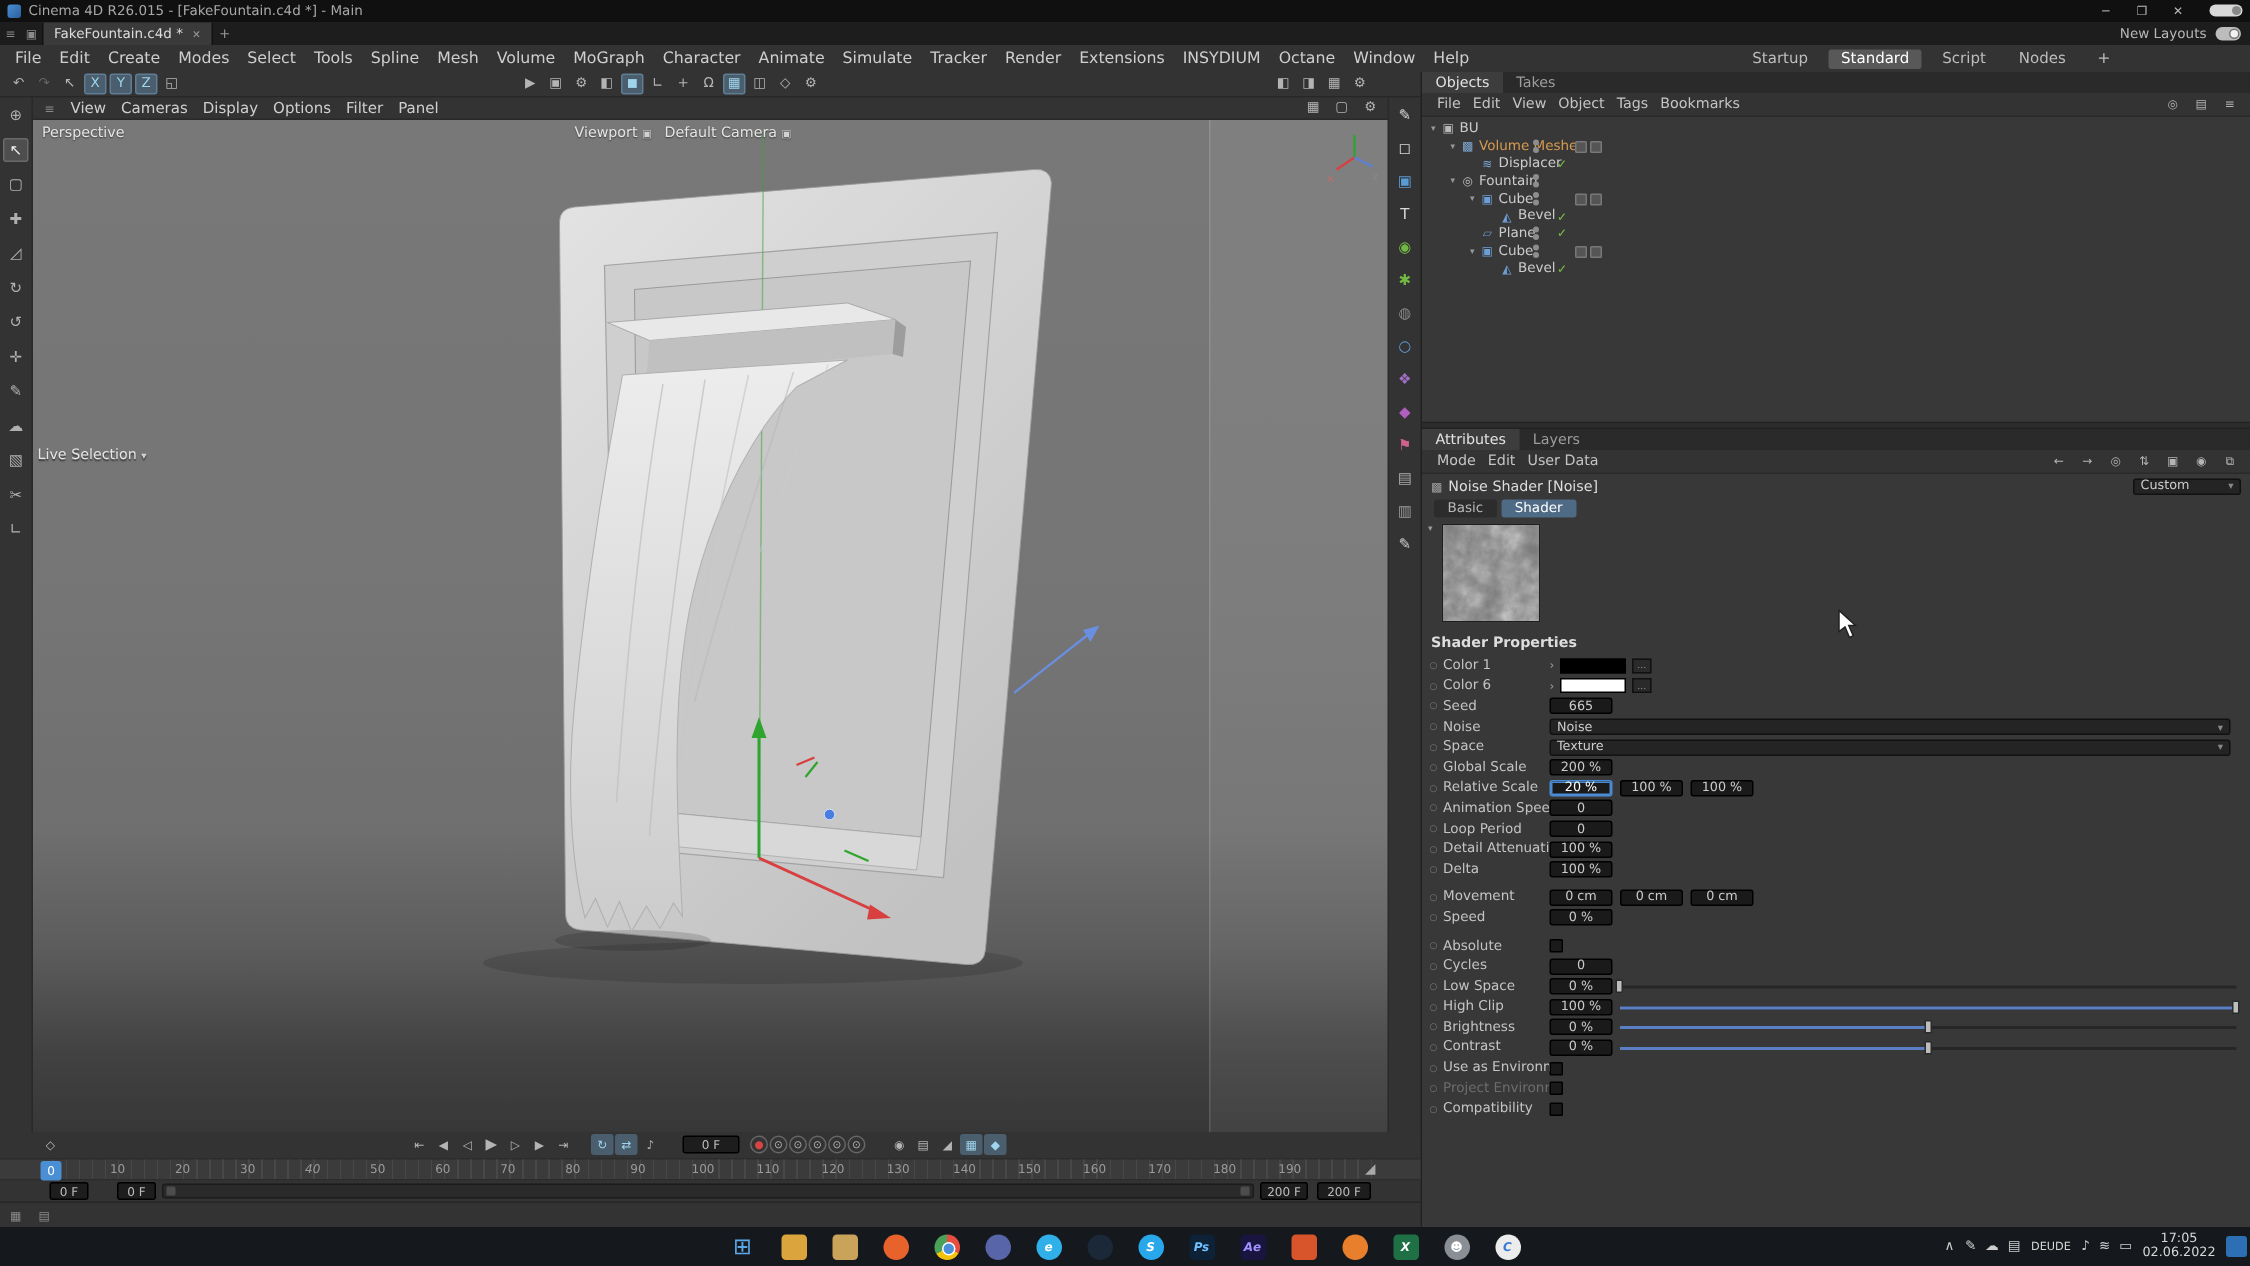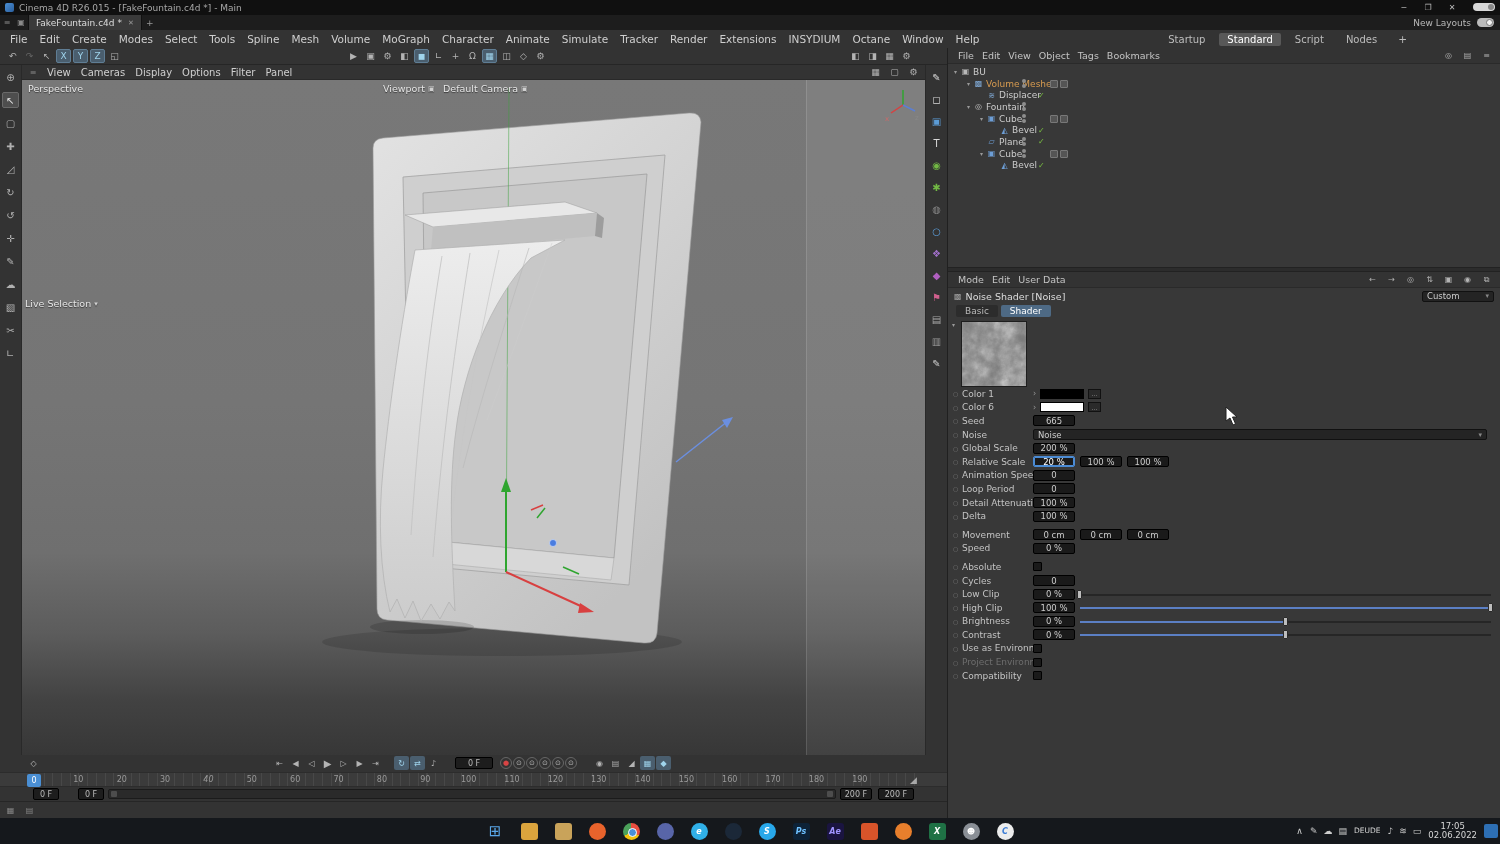--- a/index.html
+++ b/index.html
@@ -379,20 +379,25 @@
           <span class="hico">▣</span>
         </span>
     <span class="hud" style="left:3px;top:218px">
           <span>Live Selection</span>
           <span class="hico">▾</span>
         </span>
   </div>
 </div>
 
 <div id="right-panel">
+  <div class="ptabs">
+
+  <span class="ptab active">Objects</span>
+        <span class="ptab">Takes</span>
+      </div>
   <div class="pmenu">
     <div style="display:flex">
 
     <span class="pmi">File</span>
           <span class="pmi">Edit</span>
           <span class="pmi">View</span>
           <span class="pmi">Object</span>
           <span class="pmi">Tags</span>
           <span class="pmi">Bookmarks</span>
         </div>
@@ -501,20 +506,25 @@
       <div class="trow check" style="padding-left: 42px;">
         <span class="exp">▾</span>
         <span class="oicon" style="color: rgb(109, 158, 214);">◭</span>
         <span class="oname">Bevel</span>
 
         <span class="chk">✓</span>
 
       </div>
     </div>
   <div id="splitter"></div>
+  <div class="ptabs">
+
+  <span class="ptab active">Attributes</span>
+        <span class="ptab">Layers</span>
+      </div>
   <div class="pmenu">
     <div style="display:flex">
 
     <span class="pmi">Mode</span>
           <span class="pmi">Edit</span>
           <span class="pmi">User Data</span>
         </div>
     <div class="pm-right">
 
     <span class="ibtn">←</span>
@@ -543,20 +553,21 @@
     <div id="preview-wrap">
       <span class="pexp">▾</span>
       <svg id="noise-preview" width="66" height="66">
         <filter id="nz">
               <feTurbulence type="fractalNoise" baseFrequency="0.08" numOctaves="5" seed="9" stitchTiles="stitch"></feTurbulence>
               <feColorMatrix type="saturate" values="0"></feColorMatrix>
             </filter>
         <rect width="66" height="66" filter="url(#nz)"></rect>
       </svg>
     </div>
+    <div id="at-section">Shader Properties</div>
     <div>
 
         <div class="arow color">
           <span class="dot">○</span>
           <span class="lbl">Color 1</span>
           <span class="exparrow">›</span>
           <span class="swatch" style="background: rgb(0, 0, 0);"></span>
           <span class="picker">…</span>
 
         </div>
@@ -583,20 +594,30 @@
           <span class="lbl">Noise</span>
 
           <span class="dd">
               <span>Noise</span>
               <span class="dda">▾</span>
             </span>
 
         </div>
 
 
+        <div class="arow dropdown">
+          <span class="dot">○</span>
+          <span class="lbl">Space</span>
+
+          <span class="dd">
+              <span>Texture</span>
+              <span class="dda">▾</span>
+            </span>
+
+        </div>
 
         <div class="arow field">
           <span class="dot">○</span>
           <span class="lbl">Global Scale</span>
 
           <span class="val">200 %</span>
 
         </div>
 
         <div class="arow field">
@@ -670,21 +691,21 @@
         <div class="arow field">
           <span class="dot">○</span>
           <span class="lbl">Cycles</span>
 
           <span class="val">0</span>
 
         </div>
 
         <div class="arow slider">
           <span class="dot">○</span>
-          <span class="lbl">Low Clip</span>
+          <span class="lbl">Low Space</span>
 
           <span class="val">0 %</span>
 
           <span class="sliderc">
               <span class="sfill" style="width: 0%;"></span>
               <span class="shandle" style="left: 0%;"></span>
             </span>
         </div>
 
         <div class="arow slider">

